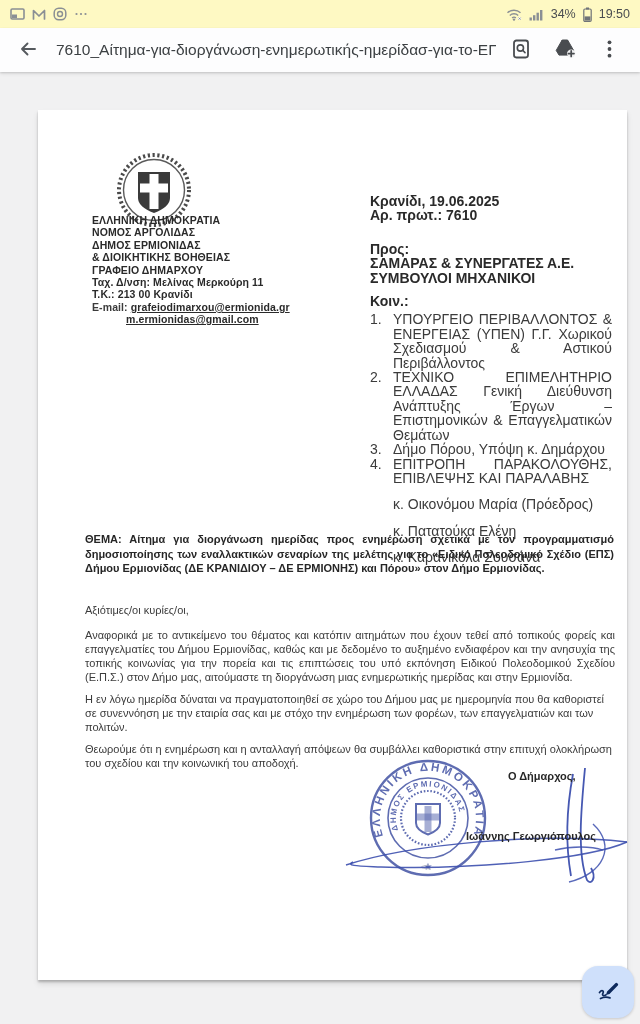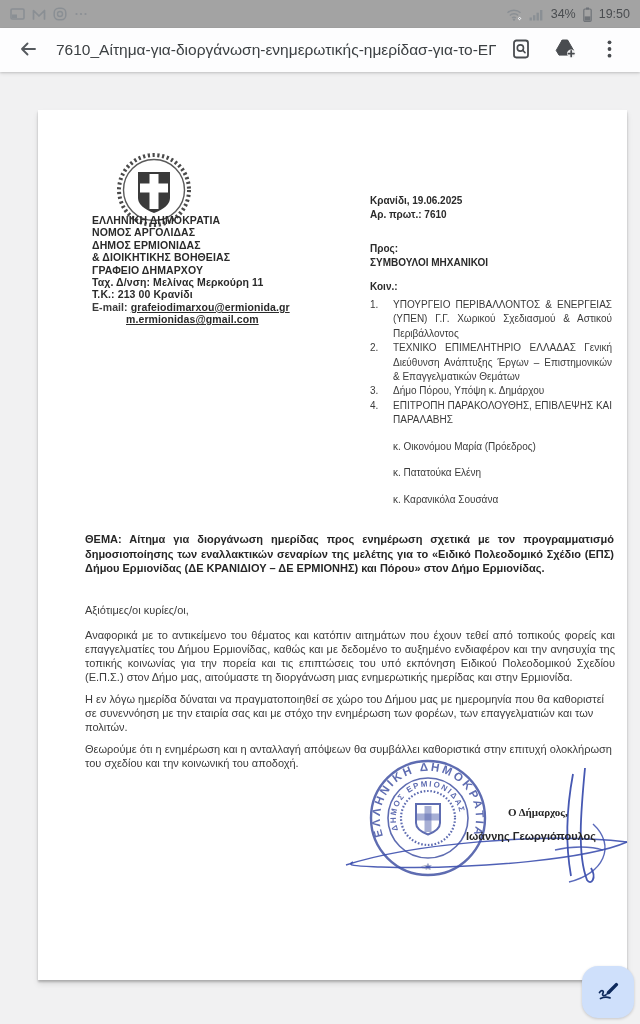--- a/index.html
+++ b/index.html
@@ -1,21 +1,21 @@
 <!DOCTYPE html>
 <html><head>
 <meta charset="utf-8">
 <style>
   * { margin:0; padding:0; box-sizing:border-box; }
   html,body { width:640px; height:1024px; }
   body { font-family:"Liberation Sans", sans-serif; background:#f1f1f2; overflow:hidden; }
   .screen { position:relative; width:640px; height:1024px; background:#f1f1f2; overflow:hidden; }
 
   
-  .status-bar { position:absolute; top:0; left:0; right:0; height:28px; background:#a3a3a3;
+  .status-bar { position:absolute; top:0; left:0; right:0; height:28px; background:#fef9c3;
     display:flex; align-items:center; justify-content:space-between; padding:0 10px;
     color:#6f7378; font-size:13px; }
   .sb-left, .sb-right { display:flex; align-items:center; gap:7px; }
   .sb-right { color:#4a4d50; font-size:12.5px; }
   .sb-ico { display:inline-flex; }
 
   
   .app-bar { position:absolute; top:28px; left:0; right:0; height:44px; background:#fdfdfe;
     display:flex; align-items:center; padding:0 14px; z-index:5;
     box-shadow:0 1px 2px rgba(0,0,0,0.14), 0 2px 4px rgba(0,0,0,0.07); }
@@ -32,37 +32,37 @@
 
   
   .page * { color:#3b3b3b; }
   .abs { position:absolute; }
   .sender { left:54px; top:104px; width:272px; font-size:10.5px; font-weight:bold;
     line-height:12.4px; color:#2a2a2a; letter-spacing:0.1px; }
   .sender div { color:#2a2a2a; }
   .sender .email-line a, .sender .email2 a { color:#2a2a2a; text-decoration:underline; }
   .sender .email2 { padding-left:34px; }
 
-  .right-col { left:332px; top:84px; width:242px; font-size:10px; line-height:14.4px; }
+  .right-col { left:332px; top:84px; width:242px; font-size:14px; line-height:14.4px; }
   .rc-bold { font-weight:bold; color:#2a2a2a; }
   .rc-gap1 { height:19px; } .rc-gap2 { height:9px; } .rc-gap3 { height:4px; }
   .cc-item { display:flex; }
   .cc-num { flex:0 0 23px; }
   .cc-text { flex:1; text-align:justify; }
   .cc-sub { padding-left:23px;margin-top:12px; }
 
   .subject { left:47px; top:422px; width:529px; font-size:11px; font-weight:bold;
     line-height:14.6px; text-align:justify; color:#262626; }
   .salutation { left:47px; top:494px; font-size:11px; }
   .para { left:47px; width:530px; font-size:11px; line-height:13.9px; }
   .p1 { top:519px; text-align:justify; }
   .p2 { top:583px; }
   .p3 { top:633px; }
 
-  .closing-role { left:470px; top:696px; font-size:11px; font-weight:bold; color:#262626;font-family:Liberation Serif, serif; }
+  .closing-role { left:470px; top:660px; font-size:11px; font-weight:bold; color:#262626; }
   .closing-name { left:428px; top:720px; font-size:11px; font-weight:bold; color:#262626; }
 
   .stamp-svg { left:328px; top:646px; }
   .sig-svg { left:303px; top:652px; }
 
   
   .fab { position:absolute; left:582px; top:894px; width:52px; height:52px; border:none;
     border-radius:16px; background:#cfe0fb; display:flex; align-items:center; justify-content:center;
     box-shadow:0 1px 3px rgba(0,0,0,0.18); }
 </style>
@@ -197,20 +197,21 @@
         <div class="email2">
           <a>m.ermionidas@gmail.com</a>
         </div>
       </div>
 
       <div class="abs right-col">
         <div class="rc-bold">Κρανίδι, 19.06.2025</div>
         <div class="rc-bold">Αρ. πρωτ.: 7610</div>
         <div class="rc-gap1"></div>
         <div class="rc-bold">Προς:</div>
+        <div class="rc-bold">ΣΑΜΑΡΑΣ &amp; ΣΥΝΕΡΓΑΤΕΣ Α.Ε.</div>
         <div class="rc-bold">ΣΥΜΒΟΥΛΟΙ ΜΗΧΑΝΙΚΟΙ</div>
         <div class="rc-gap2"></div>
         <div class="rc-bold">Κοιν.:</div>
         <div class="rc-gap3"></div>
         <div class="cc-item">
           <span class="cc-num">1.</span>
           <span class="cc-text">ΥΠΟΥΡΓΕΙΟ ΠΕΡΙΒΑΛΛΟΝΤΟΣ &amp; ΕΝΕΡΓΕΙΑΣ (ΥΠΕΝ) Γ.Γ. Χωρικού Σχεδιασμού &amp; Αστικού Περιβάλλοντος</span>
         </div>
         <div class="cc-item">
           <span class="cc-num">2.</span>

